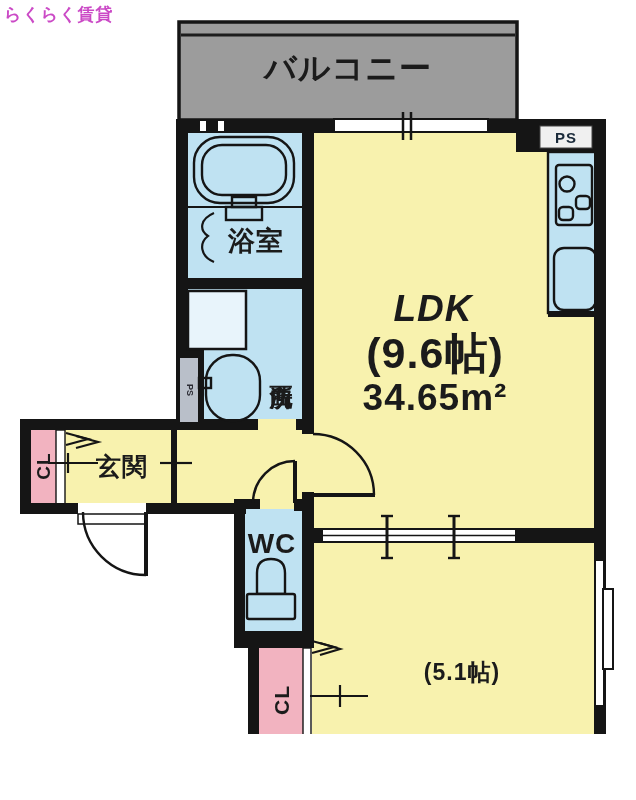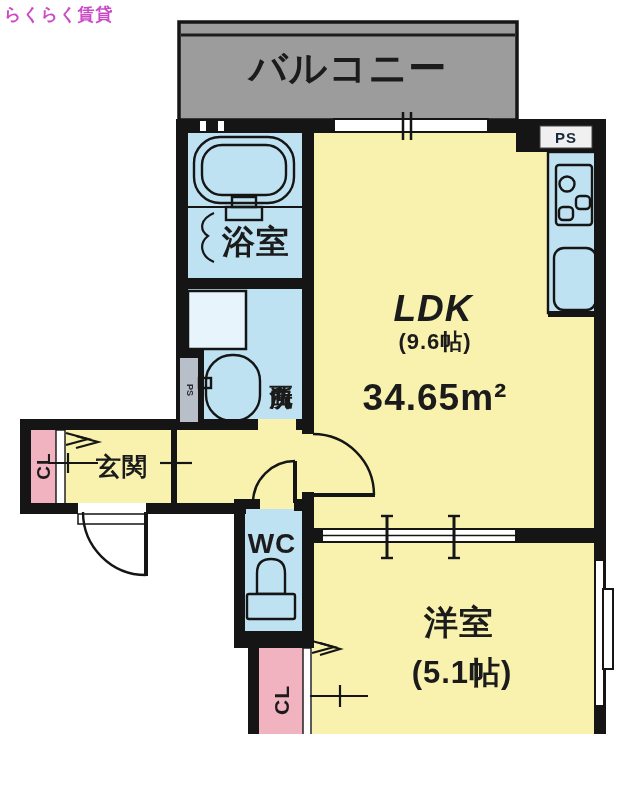--- a/index.html
+++ b/index.html
@@ -169,30 +169,29 @@
         <path class="sym" d="M 312,641 L 334,647 L 312,653"></path>
         <path class="sym" d="M 320,643 L 340,649 L 320,655"></path>
         <path class="sym" d="M 312,735 L 334,741 L 312,747"></path>
         <path class="sym" d="M 320,737 L 340,743 L 320,749"></path>
         <line class="sym" x1="310" y1="696" x2="368" y2="696" stroke-width="2.4"></line>
         <line class="sym" x1="340" y1="685" x2="340" y2="707" stroke-width="2.4"></line>
       </g>
     </g>
   </svg>
 
-  <div class="lbl" style="left:348px;top:68px;font-size:38px;">バルコニー</div>
-  <div class="lbl" style="left:256px;top:241px;font-size:33px;">浴室</div>
+  <div class="lbl" style="left:348px;top:68px;font-size:32px;">バルコニー</div>
+  <div class="lbl" style="left:256px;top:241px;font-size:27px;">浴室</div>
   <div class="lbl vert" style="left:281px;top:367px;font-size:23px;transform:translate(-50%,-50%);">洗面所</div>
   <div class="lbl rot-cw" style="left:189px;top:390px;font-size:9px;color:#2a2a33;letter-spacing:0;">PS</div>
   <div class="lbl" style="left:566px;top:137px;font-size:15px;color:#1a2a3a;">PS</div>
 
   <div class="lbl" style="left:433px;top:308px;font-size:37px;font-style:italic;">LDK</div>
-  <div class="lbl" style="left:435px;top:342px;font-size:22px;">(9.6帖)</div>
+  <div class="lbl" style="left:435px;top:353px;font-size:43px;">(9.6帖)</div>
   <div class="lbl" style="left:435px;top:397px;font-size:37px;">34.65m²</div>
 
   <div class="lbl" style="left:122px;top:466px;font-size:25px;">玄関</div>
   <div class="lbl rot-ccw" style="left:43px;top:466px;font-size:19px;">CL</div>
   <div class="lbl" style="left:272px;top:544px;font-size:28px;">WC</div>
-  <div class="lbl" style="left:459px;top:622px;font-size:34px;">洋室</div>
-  <div class="lbl" style="left:462px;top:672px;font-size:31px;">(5.1帖)</div>
+  <div class="lbl" style="left:462px;top:672px;font-size:23px;">(5.1帖)</div>
   <div class="lbl rot-ccw" style="left:281px;top:700px;font-size:21px;">CL</div>
 
 </div>
 
 </body></html>

